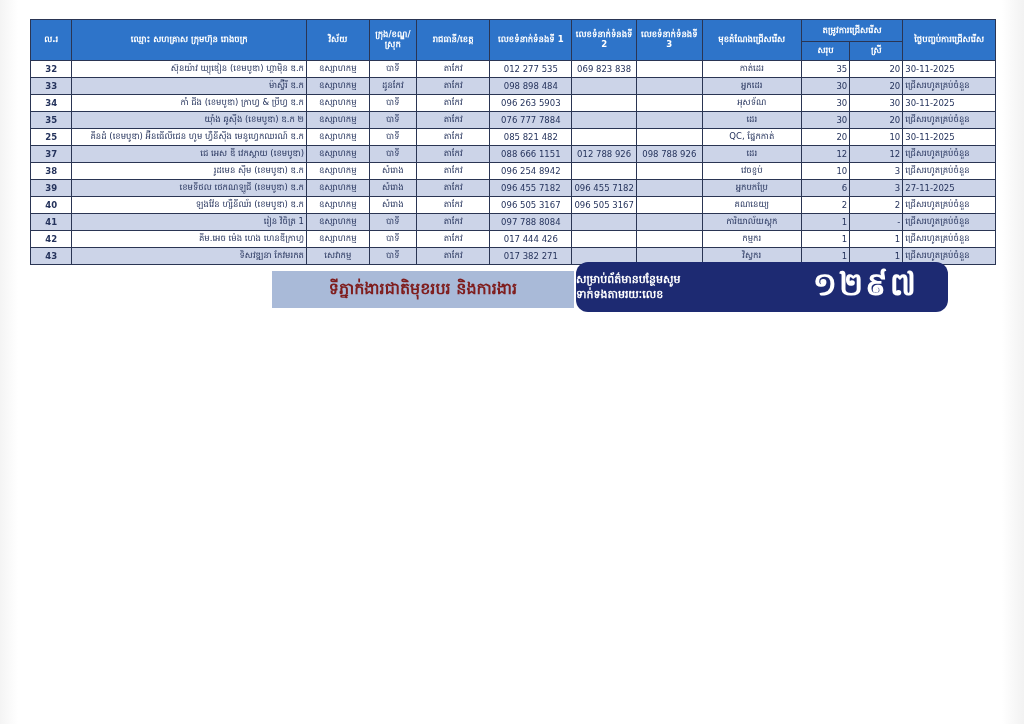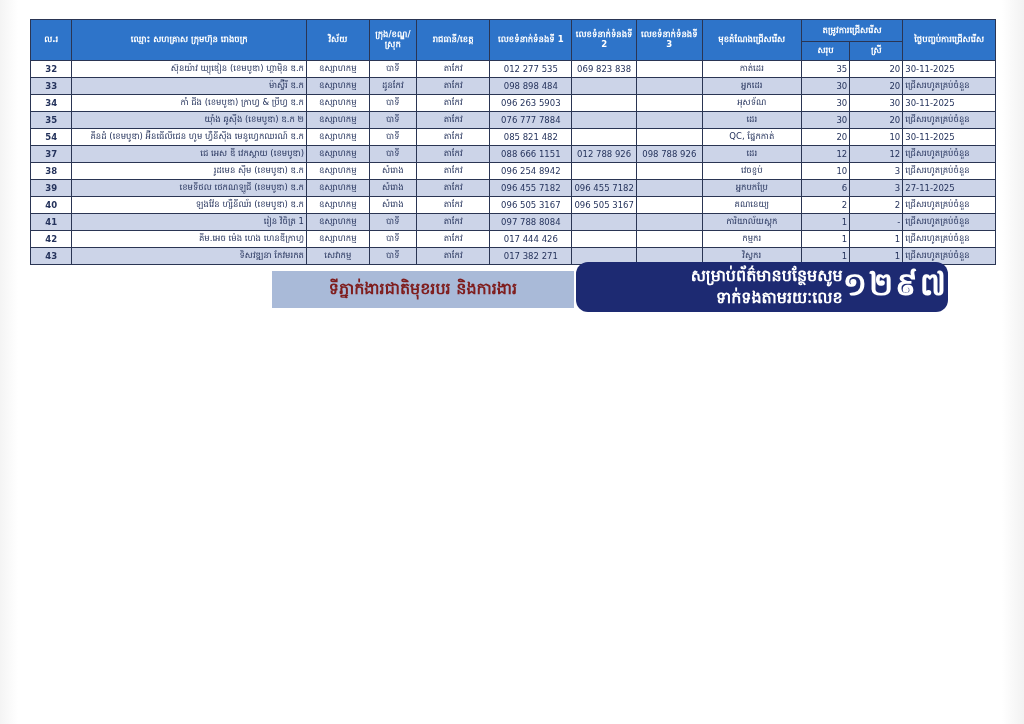--- a/index.html
+++ b/index.html
@@ -44,22 +44,22 @@
     position:absolute;left:272px;top:271px;width:302px;height:37px;
     background:#a9bad8;
     display:flex;align-items:center;justify-content:center;
     color:#7f1d1d;font-weight:bold;font-size:16px;
   }
   .banner-dark{
     position:absolute;left:576px;top:262px;width:372px;height:50px;
     background:#1d2a72;border-radius:12px;
     display:flex;align-items:center;color:#ffffff;
   }
-  .contact-text{flex:1;text-align:right;font-size:16px;font-weight:bold;line-height:1.4;}
-  .hotline{font-size:32px;font-weight:bold;letter-spacing:2px;}
+  .contact-text{flex:1;text-align:left;font-size:11px;font-weight:bold;line-height:1.4;}
+  .hotline{font-size:32px;font-weight:bold;padding-right:30px;letter-spacing:2px;}
 </style>
 </head>
 <body>
 
 <div class="page">
 
   <table class="jobs">
     <colgroup>
       <col style="width:4.3%">
         <col style="width:24.3%">
@@ -144,21 +144,21 @@
           <td class="c4">តាកែវ</td>
           <td class="c5">076 777 7884</td>
           <td class="c6"></td>
           <td class="c7"></td>
           <td class="c8">ដេរ</td>
           <td class="c9">30</td>
           <td class="c10">20</td>
           <td class="c11">ជ្រើសរហូតគ្រប់ចំនួន</td>
         </tr>
         <tr>
-          <td class="c0">54</td>
+          <td class="c0">25</td>
           <td class="c1">គីនដំ (ខេមបូឌា) អ៊ីនធើលីជេន ហូម ហ្វឺនីស៊ីង មេនូហ្វេកឈរណ៍ ឌ.ក</td>
           <td class="c2">ឧស្សាហកម្ម</td>
           <td class="c3">បាទី</td>
           <td class="c4">តាកែវ</td>
           <td class="c5">085 821 482</td>
           <td class="c6"></td>
           <td class="c7"></td>
           <td class="c8">QC, ផ្នែកកាត់</td>
           <td class="c9">20</td>
           <td class="c10">10</td>

